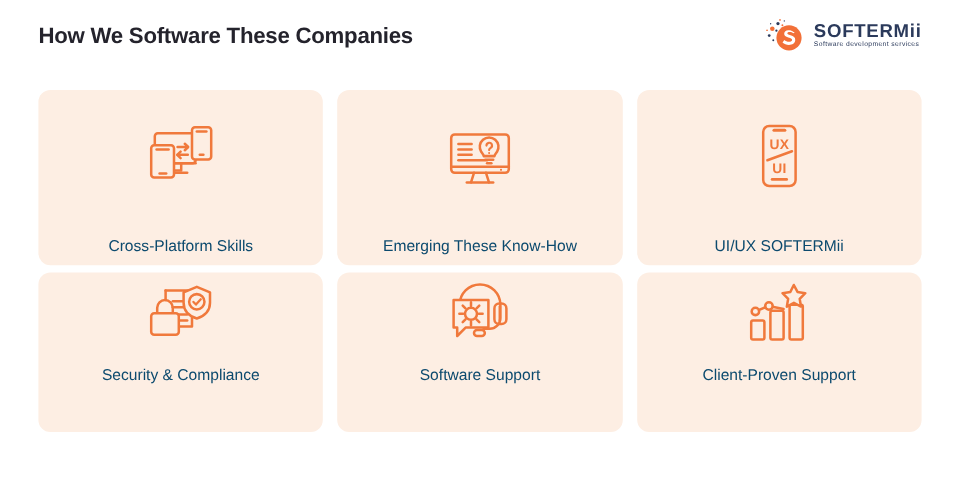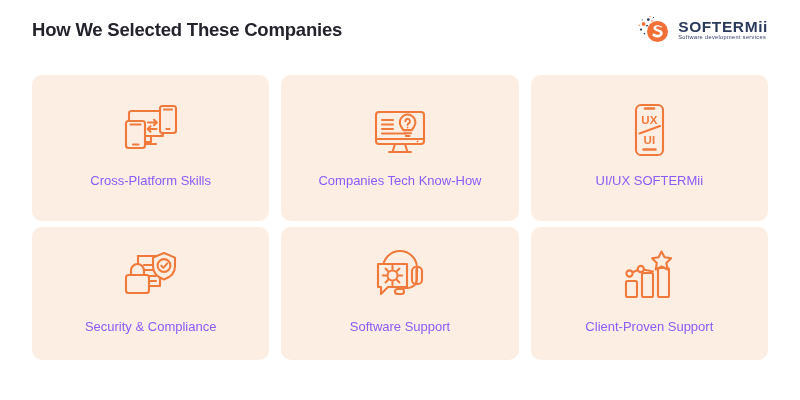--- a/index.html
+++ b/index.html
@@ -92,49 +92,49 @@
   }
   .card {
     background: #fdeee3;
     border-radius: 10px;
     display: flex;
     flex-direction: column;
     align-items: center;
     justify-content: flex-start;
     box-sizing: border-box;
   }
-  .card.row1 { padding-top: 26px; }
-  .card.row2 { padding-top: 18px; }
+  .card.row1 { padding-top: 26px; gap: 24px; }
+  .card.row2 { padding-top: 4px; }
 
   .card-icon {
     width: 62px;
     height: 58px;
     display: flex;
     align-items: center;
     justify-content: center;
   }
   .card-icon svg { display: block; }
 
   .card-label {
     margin-top: 14px;
     font-size: 13px;
-    color: #8b5cf6;
+    color: #0c4a6e;
     text-align: center;
     line-height: 1.2;
     white-space: nowrap;
   }
   .card.row2 .card-label { margin-top: 16px; }
 </style>
 </head>
 <body>
 
 <div class="page">
 
   <div class="header">
-    <h1 class="page-title">How We Selected These Companies</h1>
+    <h1 class="page-title">How We Software These Companies</h1>
 
     <div class="logo">
       <div class="logo-mark">
         <svg width="34" height="34" viewBox="0 0 34 34" aria-hidden="true">
           <circle cx="20.5" cy="18.5" r="10.5" fill="#F27038"></circle>
           <path d="M24.3 13.6c-1.3-1-2.9-1.5-4.5-1.3-1.9.2-3.2 1.3-3.3 2.8-.1 1.6 1.2 2.5 3.4 3.1 2.5.7 3.3 1.2 3.2 2.1-.1.9-1.1 1.5-2.6 1.5-1.5 0-2.9-.6-3.9-1.5l-1.5 2.2c1.4 1.2 3.3 1.9 5.3 1.9 3 0 5.1-1.5 5.3-3.9.2-2.3-1.4-3.4-3.9-4.1-2-.6-2.8-.9-2.7-1.7.1-.7.8-1.1 2-1.1 1.1 0 2.2.4 3.1 1.1l1.1-1.1z" fill="#FFFFFF"></path>
           <circle cx="6.6" cy="11.0" r="1.9" fill="#F27038"></circle>
           <circle cx="11.3" cy="6.6" r="1.35" fill="#2B3A5B"></circle>
           <circle cx="4.0" cy="16.6" r="1.15" fill="#2B3A5B"></circle>
           <circle cx="10.0" cy="12.6" r="0.95" fill="#2B3A5B"></circle>
@@ -199,21 +199,21 @@
           <path d="M12 30.5h24"></path>
 
           <path d="M31 23.5a7.8 7.8 0 1 1 13.2 0c-.9 1.3-1.9 2.2-2.2 3.6h-8.8c-.3-1.4-1.3-2.3-2.2-3.6z" fill="#fdeee3"></path>
           <path d="M34.4 30.2h6.6"></path>
           <path d="M35.9 33h3.6"></path>
 
           <path d="M35.4 18.3a2.3 2.3 0 1 1 3.2 2.1c-.7.4-1 .9-1 1.7" stroke-width="1.8"></path>
           <circle cx="37.6" cy="24.6" r="0.85" fill="#F0793C" stroke="none"></circle>
         </svg>
       </div>
-      <div class="card-label">Companies Tech Know-How</div>
+      <div class="card-label">Emerging These Know-How</div>
     </div>
 
     <div class="card row1">
       <div class="card-icon">
         <svg width="44" height="56" viewBox="0 0 44 56" fill="none" stroke="#F0793C" stroke-width="2.1" stroke-linecap="round" stroke-linejoin="round">
           <rect x="9" y="3" width="27" height="50" rx="5"></rect>
           <path d="M18 6.5h9" stroke-width="2.6"></path>
           <path d="M16.5 47.5h12" stroke-width="2.4"></path>
 
           <path d="M12.5 31.5L33 24"></path>

